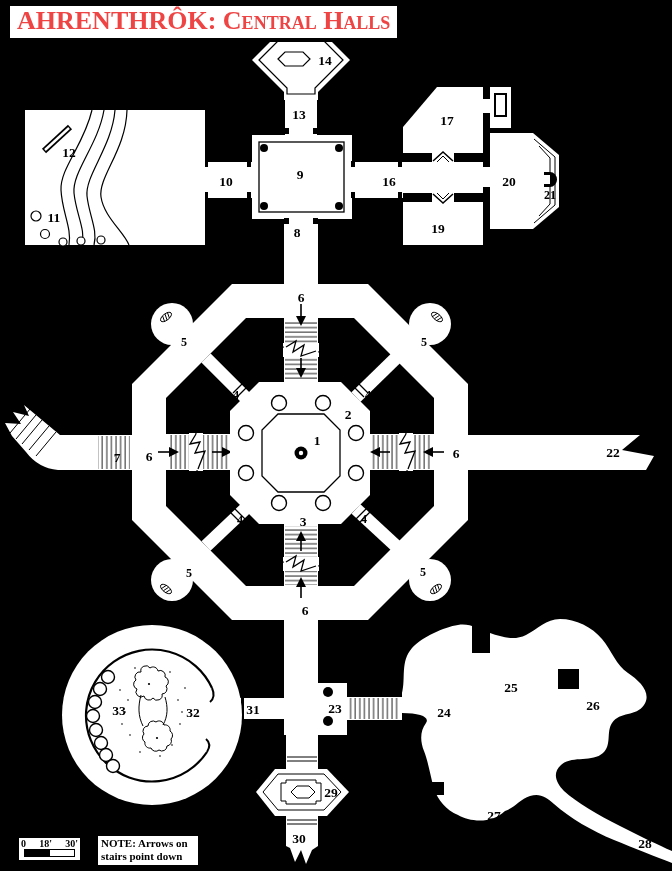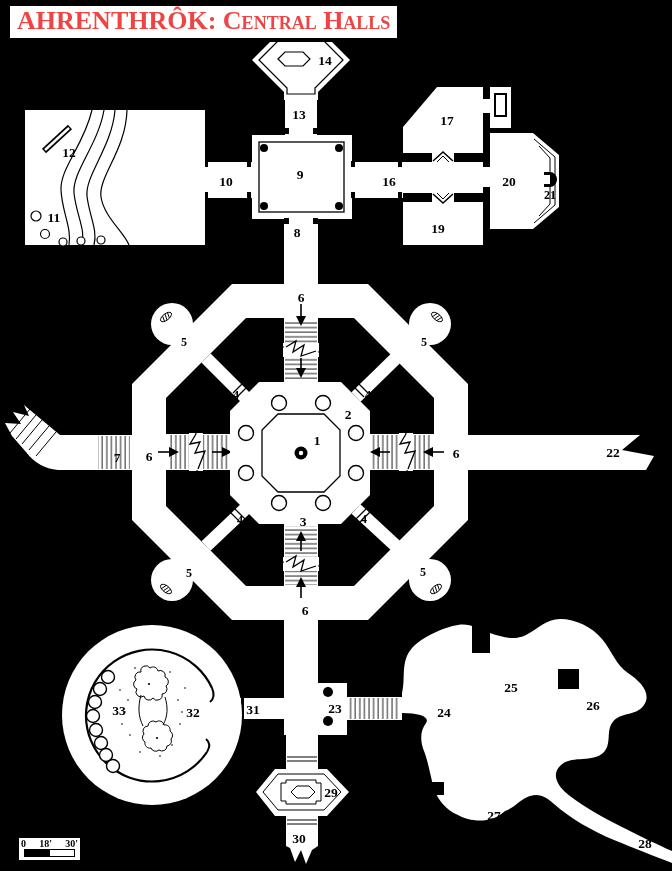--- a/index.html
+++ b/index.html
@@ -391,14 +391,18 @@
       <span>0</span>
       <span>18'</span>
       <span>30'</span>
     </div>
     <div class="scale-bar">
       <div class="black"></div>
       <div class="white"></div>
     </div>
   </div>
 
+  <div class="note-box">
+    <div>NOTE: Arrows on</div>
+    <div>stairs point down</div>
+  </div>
 
 </div>
 
 </body></html>

